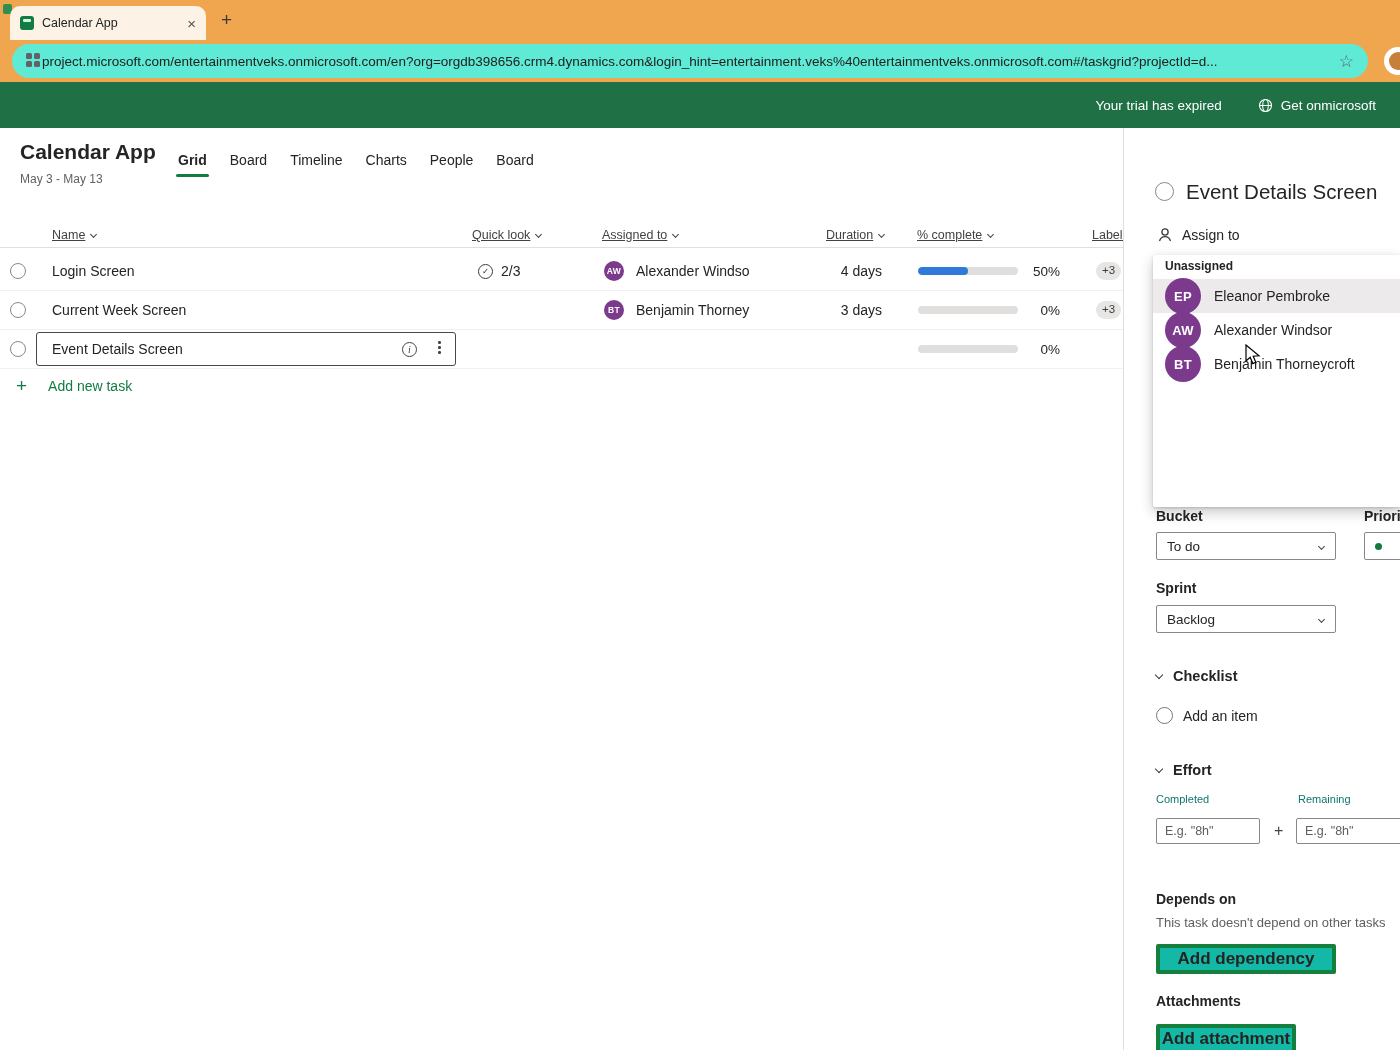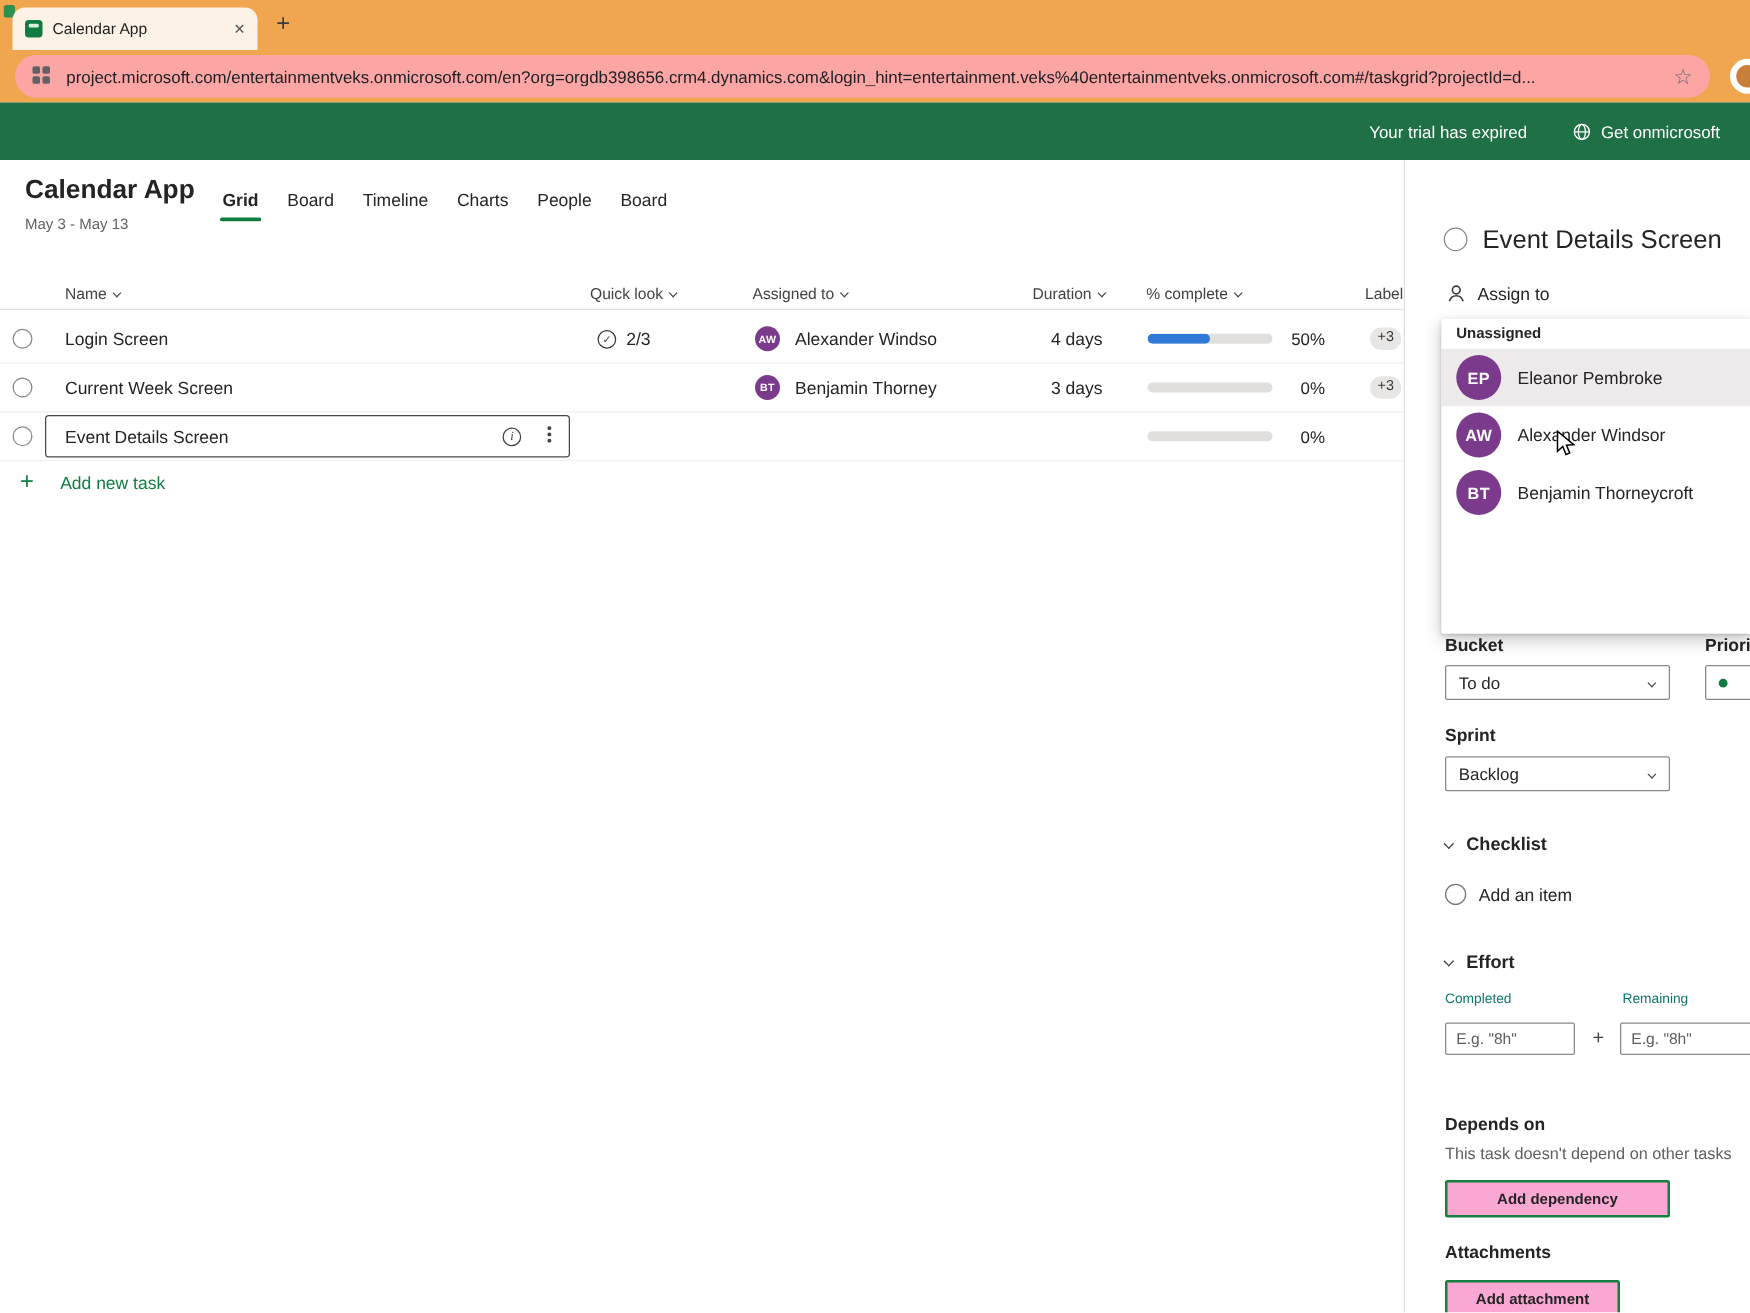--- a/index.html
+++ b/index.html
@@ -9,21 +9,21 @@
   
   .chrome { position:absolute; top:0; left:0; width:1400px; height:82px; background:var(--browser_orange,#f0a64f); }
   .corner-ico { position:absolute; left:3px; top:4px; width:9px; height:10px; background:#2f8f4e; border-radius:2px; }
   .btab { position:absolute; left:10px; top:6px; width:196px; height:34px; background:var(--tab_cream,#fcf3e6); border-radius:10px 10px 0 0; display:flex; align-items:center; gap:8px; padding:0 10px; font-size:12.5px; color:#222; }
   .favicon { width:14px; height:14px; border-radius:3px; background:var(--accent_green,#107c41); position:relative; flex:0 0 auto; }
   .favicon::after { content:""; position:absolute; left:3px; top:3px; width:8px; height:3px; background:#d8f0dd; border-radius:1px; }
   .btab-title { flex:1; white-space:nowrap; overflow:hidden; }
   .btab-close { font-size:15px; color:#555; line-height:1; }
   .newtab { position:absolute; left:221px; top:9px; font-size:19px; color:#3a3a3a; }
   .addr-row { position:absolute; top:40px; left:0; width:1400px; height:42px; }
-  .omnibox { position:absolute; left:12px; top:4px; width:1356px; height:34px; background:#fca5a5; border-radius:17px; display:flex; align-items:center; gap:11px; padding:0 14px; }
+  .omnibox { position:absolute; left:12px; top:4px; width:1356px; height:34px; background:#5eead4; border-radius:17px; display:flex; align-items:center; padding:0 14px; }
   .site-ico { width:16px; height:16px; flex:0 0 auto; display:grid; grid-template-columns:6px 6px; grid-template-rows:6px 6px; gap:2px; }
   .site-ico i { background:#5f6368; border-radius:1.5px; }
   .url { flex:1; font-size:13.5px; color:#202124; white-space:nowrap; overflow:hidden; }
   .star { font-size:17px; color:#5f6368; line-height:1; }
   .profile-cut { position:absolute; left:1384px; top:7px; width:28px; height:28px; border-radius:50%; background:#fff; }
   .profile-cut::after { content:""; position:absolute; left:5px; top:5px; width:18px; height:18px; border-radius:50%; background:#c77f3a; }
 
   
   .banner { position:absolute; top:82px; left:0; width:1400px; height:46px; background:var(--banner_green,#1f7044); color:#fff; display:flex; align-items:center; justify-content:flex-end; gap:36px; padding-right:24px; font-size:13.5px; }
   .getsub { display:flex; align-items:center; gap:8px; }
@@ -33,21 +33,21 @@
   .pj-title { position:absolute; left:20px; top:12px; font-size:21px; font-weight:700; color:#252423; }
   .pj-dates { position:absolute; left:20px; top:44px; font-size:12px; color:#616161; }
   .tabs { position:absolute; left:176px; top:24px; display:flex; gap:19px; font-size:14px; color:#252423; }
   .tab-item { padding:0 2px 9px; position:relative; cursor:pointer; }
   .tab-item.active { font-weight:700; }
   .tab-item.active::after { content:""; position:absolute; left:0; right:0; bottom:0; height:3px; border-radius:2px; background:var(--accent_green,#107c41); }
 
   .chev { display:inline-block; width:5px; height:5px; border-right:1.4px solid #424242; border-bottom:1.4px solid #424242; transform:rotate(45deg); margin-left:6px; vertical-align:2px; }
 
   .ghead { position:absolute; left:0; top:97px; width:1123px; height:23px; border-bottom:1px solid #e1dfdd; font-size:12.5px; color:#424242; }
-  .ghead span.h { position:absolute; top:0; line-height:20px; white-space:nowrap; }
+  .ghead span.h { position:absolute; top:0; line-height:20px; white-space:nowrap;text-decoration:underline; }
 
   .row { position:absolute; left:0; width:1123px; height:39px; border-bottom:1px solid #f1f0ef; }
   .cell { position:absolute; top:0; height:100%; display:flex; align-items:center; font-size:14px; color:#252423; }
   .ckb { position:absolute; left:10px; top:11px; width:16px; height:16px; border:1px solid #8a8886; border-radius:50%; background:#fff; }
   .qcheck { width:15px; height:15px; border:1.2px solid #3b3b3b; border-radius:50%; display:flex; align-items:center; justify-content:center; font-size:8.5px; color:#3b3b3b; margin-right:8px; }
   .gav { width:20px; height:20px; border-radius:50%; background:var(--avatar_purple,#7b3a8c); color:#fff; font-size:8.5px; font-weight:700; display:flex; align-items:center; justify-content:center; margin-right:12px; letter-spacing:.3px; }
   .prog { position:absolute; left:918px; top:15px; width:100px; height:8px; border-radius:4px; background:#e1dfdd; overflow:hidden; }
   .prog i { display:block; height:100%; background:var(--progress_blue,#2f7ad9); border-radius:4px; }
   .pct { position:absolute; left:1010px; top:0; width:50px; height:100%; display:flex; align-items:center; justify-content:flex-end; font-size:13.5px; color:#252423; }
   .badge { position:absolute; left:1096px; top:10px; background:#e8e6e4; color:#3b3b3b; font-size:11.5px; border-radius:9px; padding:2px 6px; line-height:1.2; }
@@ -61,37 +61,37 @@
   
   .panel { position:absolute; left:1123px; top:0; width:277px; height:922px; background:#fff; border-left:1px solid #e1dfdd; overflow:hidden; z-index:5; }
   .p-radio { position:absolute; left:31px; top:54px; width:19px; height:19px; border:1.5px solid #8a8886; border-radius:50%; }
   .p-title { position:absolute; left:62px; top:52px; font-size:20.5px; color:#252423; }
   .assign-row { position:absolute; left:33px; top:99px; display:flex; align-items:center; gap:9px; font-size:14px; color:#252423; }
 
   .callout { position:absolute; left:29px; top:127px; width:248px; height:252px; background:#fff; border-radius:2px; box-shadow:0 1px 3px rgba(0,0,0,.16), 0 5px 14px rgba(0,0,0,.22); z-index:8; }
   .psearch { margin:10px 10px 6px; width:228px; height:27px; border:2px solid var(--accent_green,#107c41); border-radius:2px; font-size:13px; padding:0 8px; color:#252423; outline:none; font-family:inherit; }
   input::placeholder { color:#605e5c; }
   .unassigned { margin:4px 12px 6px; font-size:12px; font-weight:700; color:#252423; }
-  .person { height:46px; display:flex; align-items:center; gap:13px; padding-left:12px; font-size:14px; color:#252423; }
+  .person { height:34px; display:flex; align-items:center; gap:13px; padding-left:12px; font-size:14px; color:#252423; }
   .person.hl { background:#eceaea; }
   .pav { width:36px; height:36px; border-radius:50%; background:var(--avatar_purple,#7b3a8c); color:#fff; font-size:13px; font-weight:600; display:flex; align-items:center; justify-content:center; letter-spacing:.4px; flex:0 0 auto; }
 
   .flbl { position:absolute; font-size:14px; font-weight:600; color:#252423; white-space:nowrap; }
   .sel { position:absolute; height:28px; border:1px solid #8a8886; border-radius:2px; background:#fff; display:flex; align-items:center; font-size:13.5px; color:#252423; padding:0 10px; }
   .sel .chev { position:absolute; right:11px; }
   .gdot { width:7px; height:7px; border-radius:50%; background:var(--accent_green,#107c41); }
   .section { position:absolute; display:flex; align-items:center; gap:11px; font-size:14.5px; font-weight:600; color:#252423; }
   .section .chev { width:6px; height:6px; margin:0 0 2px; border-color:#3b3b3b; }
   .additem { position:absolute; display:flex; align-items:center; gap:10px; font-size:14px; color:#252423; }
   .additem .circ { width:17px; height:17px; border:1px solid #767676; border-radius:50%; }
   .sublbl { position:absolute; font-size:11px; color:#0f766e; }
   .ein { position:absolute; height:26px; border:1px solid #8a8886; border-radius:2px; font-size:12.5px; padding:0 8px; color:#252423; outline:none; background:#fff; font-family:inherit; }
   .eplus { position:absolute; font-size:16px; color:#444; }
   .ptext { position:absolute; font-size:13px; color:#605e5c; width:240px; }
-  .pbtn { position:absolute; height:30px; border:2px solid #15803d; border-radius:2px; background:#f9a8d4; display:flex; align-items:center; justify-content:center; font-size:12px; font-weight:600; color:#252423; }
+  .pbtn { position:absolute; height:30px; border:4px solid #15803d; border-radius:2px; background:#14b8a6; display:flex; align-items:center; justify-content:center; font-size:17px; font-weight:600; color:#252423; }
 
   .cursor { position:absolute; left:1244px; top:216px; z-index:20; }
 </style>
 </head>
 <body>
 
 <div class="chrome">
   <div class="corner-ico"></div>
   <div class="btab">
     <span class="favicon"></span>

